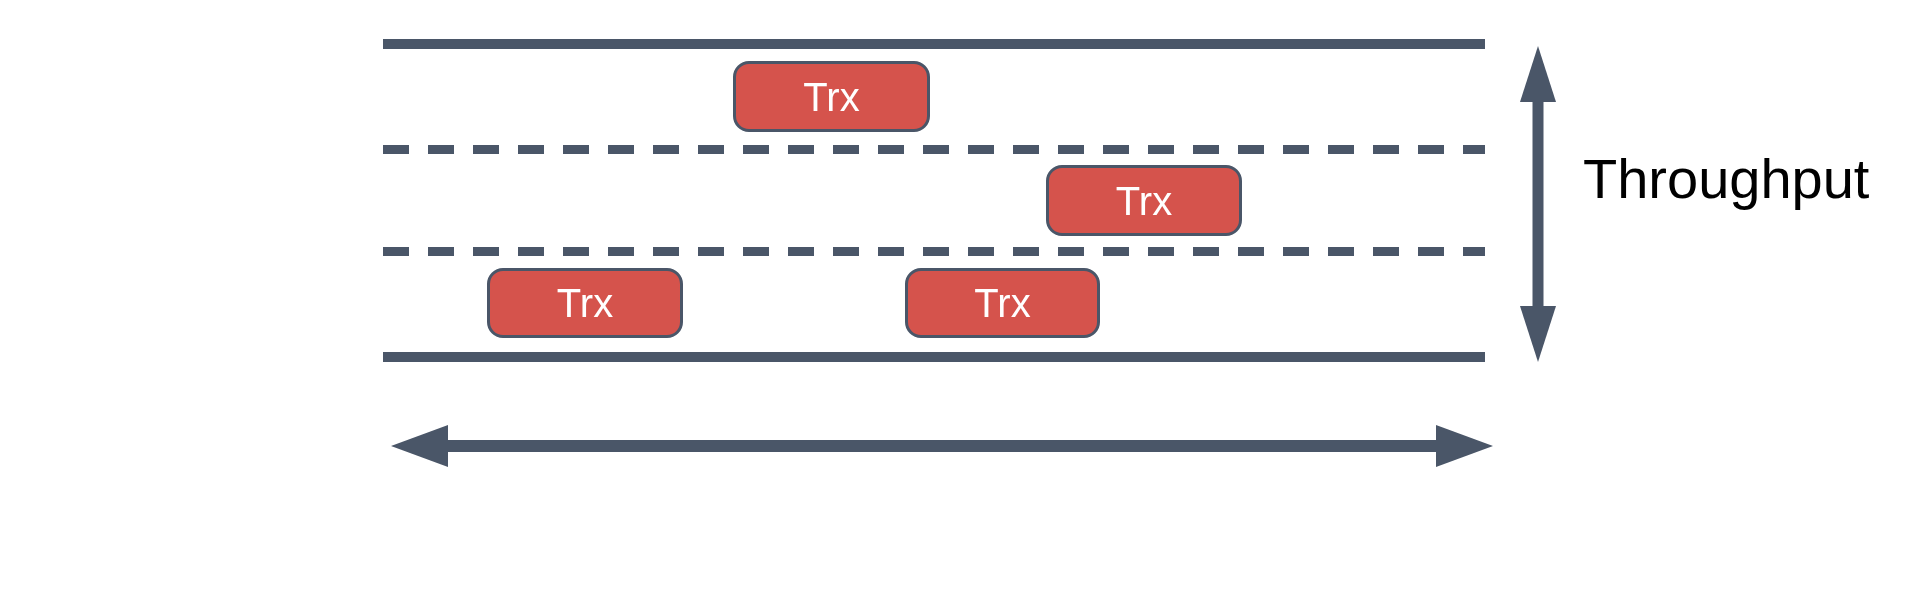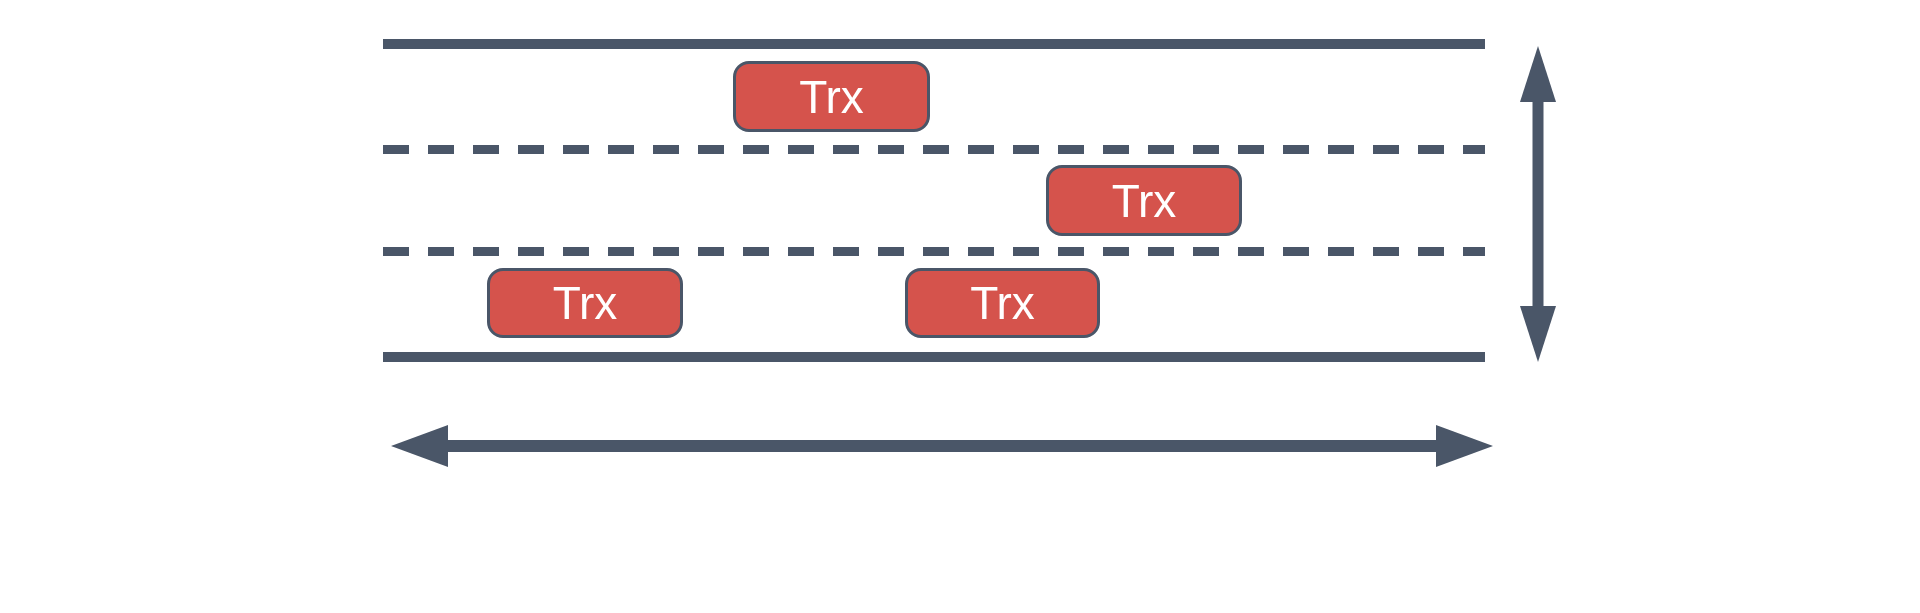--- a/index.html
+++ b/index.html
@@ -45,21 +45,21 @@
   .lane-divider.d2 { top: 247px; }
   .trx-box {
     position: absolute;
     background: var(--box-fill);
     border: 3px solid var(--line-color);
     border-radius: 16px;
     display: flex;
     align-items: center;
     justify-content: center;
     color: var(--box-text);
-    font-size: 46px;
+    font-size: 40px;
     line-height: 1;
   }
   .trx-box.pos-1 { left: 733px;  top: 61px;  width: 197px; height: 71px; }
   .trx-box.pos-2 { left: 1046px; top: 165px; width: 196px; height: 71px; }
   .trx-box.pos-3 { left: 487px;  top: 268px; width: 196px; height: 70px; }
   .trx-box.pos-4 { left: 905px;  top: 268px; width: 195px; height: 70px; }
   .arrow-svg {
     position: absolute;
     color: var(--line-color);
     display: block;
@@ -109,14 +109,15 @@
     <polygon points="21,0 39,56 3,56" fill="currentColor"></polygon>
     <polygon points="21,316 39,260 3,260" fill="currentColor"></polygon>
   </svg>
 
   <svg class="arrow-svg horizontal" viewBox="0 0 1102 46" preserveAspectRatio="none">
     <line x1="44" y1="23" x2="1058" y2="23" stroke="currentColor" stroke-width="12"></line>
     <polygon points="0,23 57,2 57,44" fill="currentColor"></polygon>
     <polygon points="1102,23 1045,2 1045,44" fill="currentColor"></polygon>
   </svg>
 
+  <div class="axis-label throughput">Throughput</div>
 
 </div>
 
 </body></html>

